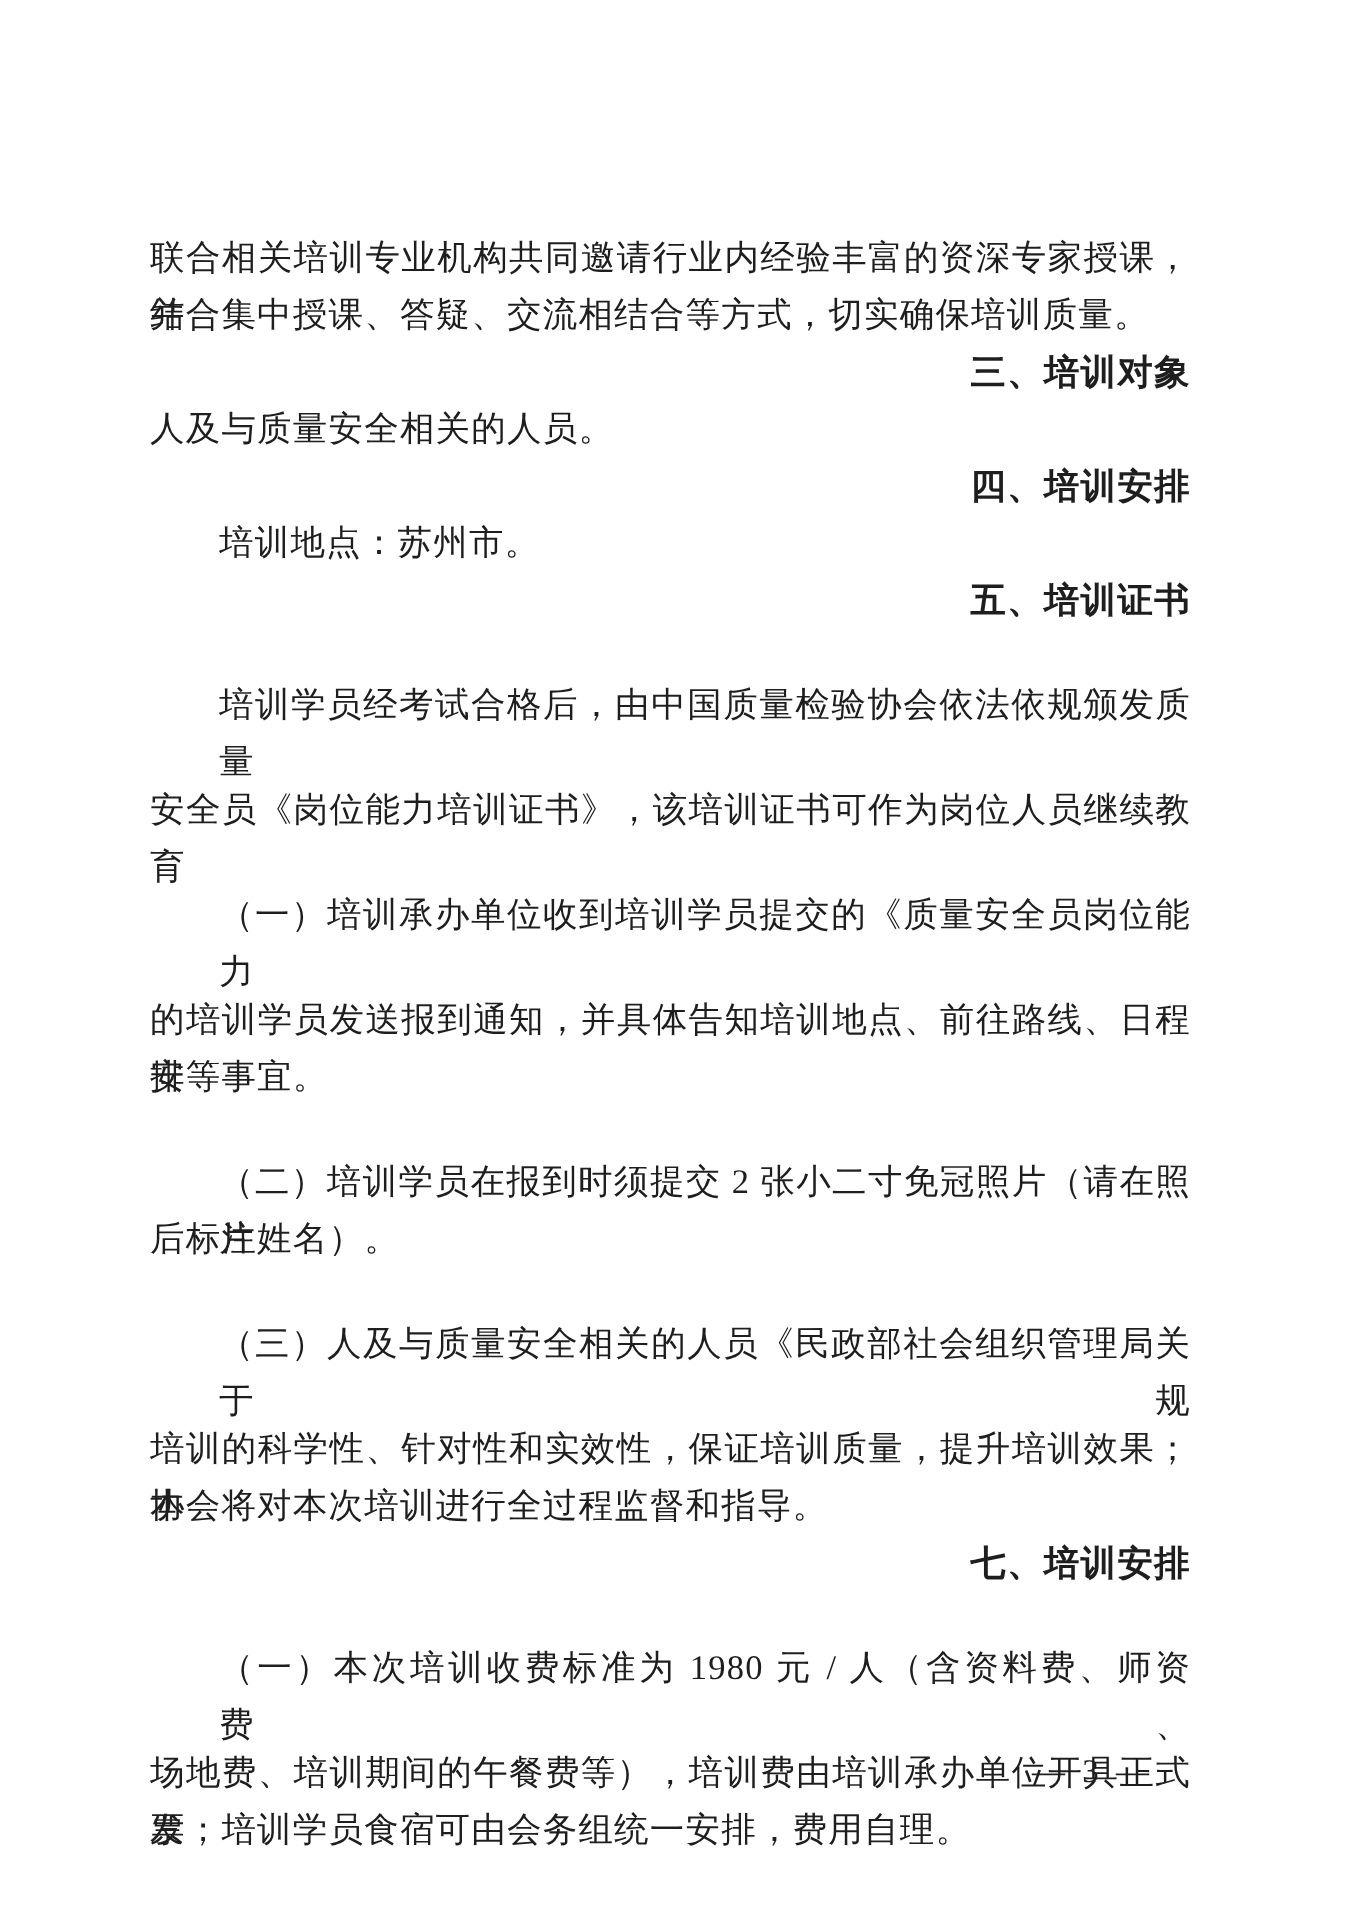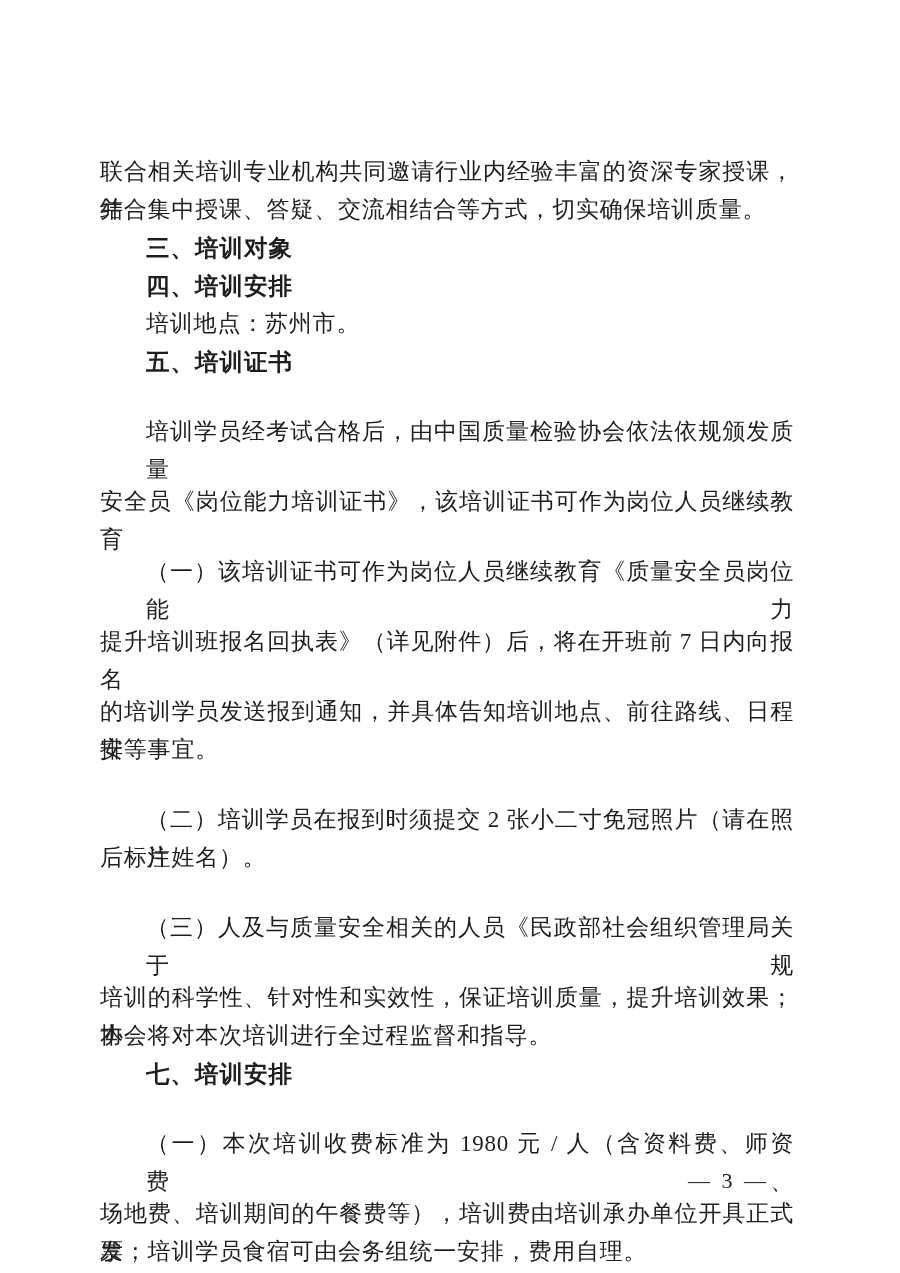--- a/index.html
+++ b/index.html
@@ -35,20 +35,21 @@
     margin-top: 32px;
   }
   .line.indent {
     padding-left: 46px;
   }
   .line.heading {
     font-family: "Liberation Sans", sans-serif;
     font-weight: 700;
     font-size: 23.5px;
     letter-spacing: 1px;
+    text-align: right;
   }
   .page-number {
     position: absolute;
     top: 1166px;
     left: 688px;
     width: 90px;
     height: 30px;
     line-height: 30px;
     font-size: 22px;
     letter-spacing: 3px;
@@ -58,27 +59,27 @@
   }
 </style>
 </head>
 <body>
 
 <div class="page">
   <div class="text-block" id="text-block">
       <div class="line justify">联合相关培训专业机构共同邀请行业内经验丰富的资深专家授课，并</div>
       <div class="line">结合集中授课、答疑、交流相结合等方式，切实确保培训质量。</div>
       <div class="line heading indent">三、培训对象</div>
+      <div class="line">人及与质量安全相关的人员。</div>
       <div class="line heading indent">四、培训安排</div>
       <div class="line indent">培训地点：苏州市。</div>
       <div class="line heading indent">五、培训证书</div>
       <div class="line indent justify">培训学员经考试合格后，由中国质量检验协会依法依规颁发质量</div>
       <div class="line justify">安全员《岗位能力培训证书》，该培训证书可作为岗位人员继续教育</div>
-      <div class="line indent justify">（一）该培训证书可作为岗位人员继续教育《质量安全员岗位能力</div>
-      <div class="line justify">提升培训班报名回执表》（详见附件）后，将在开班前 7 日内向报名</div>
+      <div class="line indent justify">（一）培训承办单位收到培训学员提交的《质量安全员岗位能力</div>
       <div class="line justify">的培训学员发送报到通知，并具体告知培训地点、前往路线、日程安</div>
       <div class="line">排等事宜。</div>
       <div class="line indent justify">（二）培训学员在报到时须提交 2 张小二寸免冠照片（请在照片</div>
       <div class="line">后标注姓名）。</div>
       <div class="line indent justify">（三）人及与质量安全相关的人员《民政部社会组织管理局关于规</div>
       <div class="line justify">培训的科学性、针对性和实效性，保证培训质量，提升培训效果；本</div>
       <div class="line">协会将对本次培训进行全过程监督和指导。</div>
       <div class="line heading indent">七、培训安排</div>
       <div class="line indent justify">（一）本次培训收费标准为 1980 元 / 人（含资料费、师资费、</div>
       <div class="line justify">场地费、培训期间的午餐费等），培训费由培训承办单位开具正式发</div>

